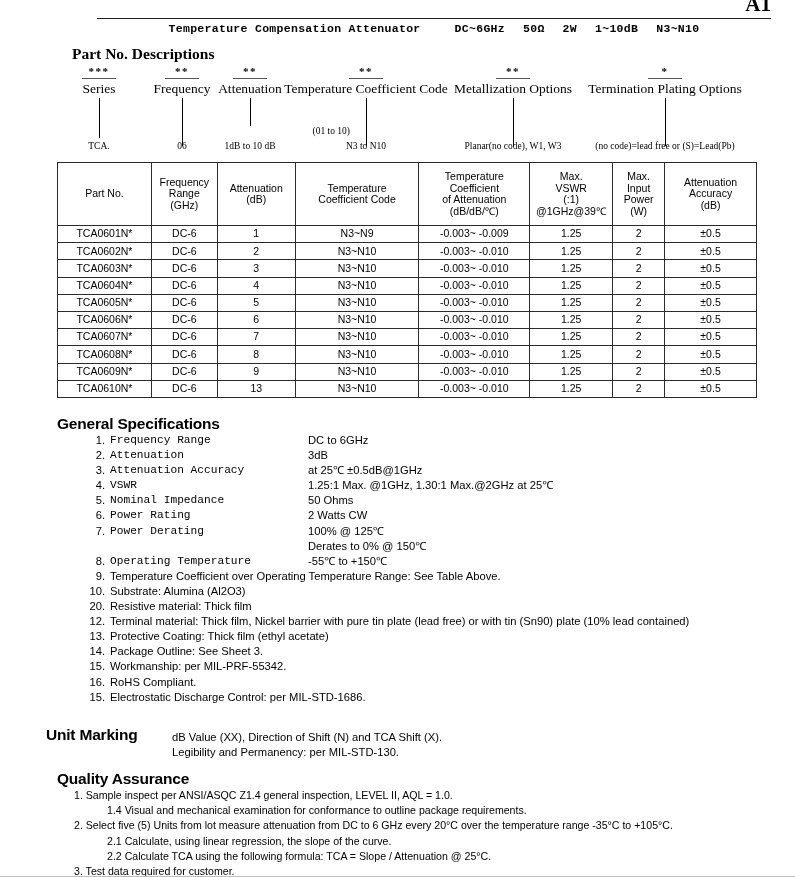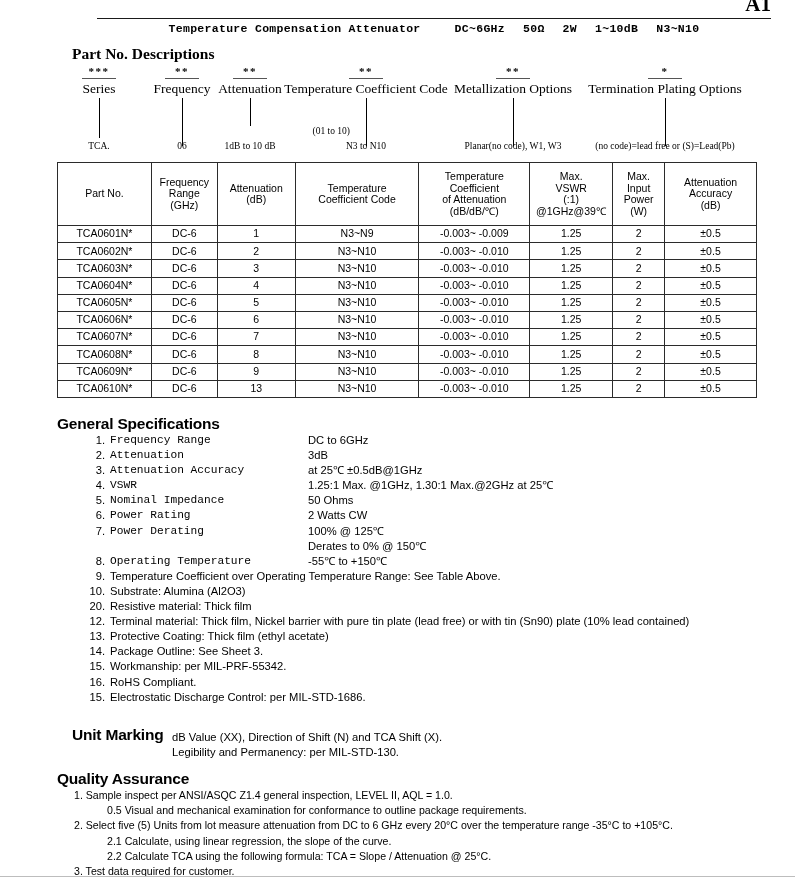--- a/index.html
+++ b/index.html
@@ -139,21 +139,21 @@
   .spec-table col.c7 { width: 92px; }
 
   
   .sec-head {
     position: absolute;
     font-weight: bold;
     font-size: 15.5px;
     letter-spacing: -0.2px;
   }
   .gs-head { left: 57px; top: 415px; }
-  .um-head { left: 72px; top: 726px; }
+  .um-head { left: 46px; top: 726px; }
   .qa-head { left: 57px; top: 770px; }
 
   .gs-list {
     position: absolute;
     left: 57px;
     top: 433px;
     width: 720px;
     font-size: 11.2px;
     line-height: 15.1px;
   }
@@ -497,20 +497,20 @@
 
 <div class="sec-head um-head">Unit Marking</div>
 <div class="um-body">
   <div>dB Value (XX), Direction of Shift (N) and TCA Shift (X).</div>
   <div>Legibility and Permanency: per MIL-STD-130.</div>
 </div>
 
 <div class="sec-head qa-head">Quality Assurance</div>
 <div class="qa-list" id="qa-list">
     <div class="qa-l1">1. Sample inspect per ANSI/ASQC Z1.4 general inspection, LEVEL II, AQL = 1.0.</div>
-    <div class="qa-l2">0.5 Visual and mechanical examination for conformance to outline package requirements.</div>
+    <div class="qa-l2">1.4 Visual and mechanical examination for conformance to outline package requirements.</div>
     <div class="qa-l1">2. Select five (5) Units from lot measure attenuation from DC to 6 GHz every 20°C over the temperature range -35°C to +105°C.</div>
     <div class="qa-l2">2.1 Calculate, using linear regression, the slope of the curve.</div>
     <div class="qa-l2">2.2 Calculate TCA using the following formula: TCA = Slope / Attenuation @ 25°C.</div>
     <div class="qa-l1">3. Test data required for customer.</div>
   </div>
 
 <div class="footer-rule"></div>
 
 </body></html>

